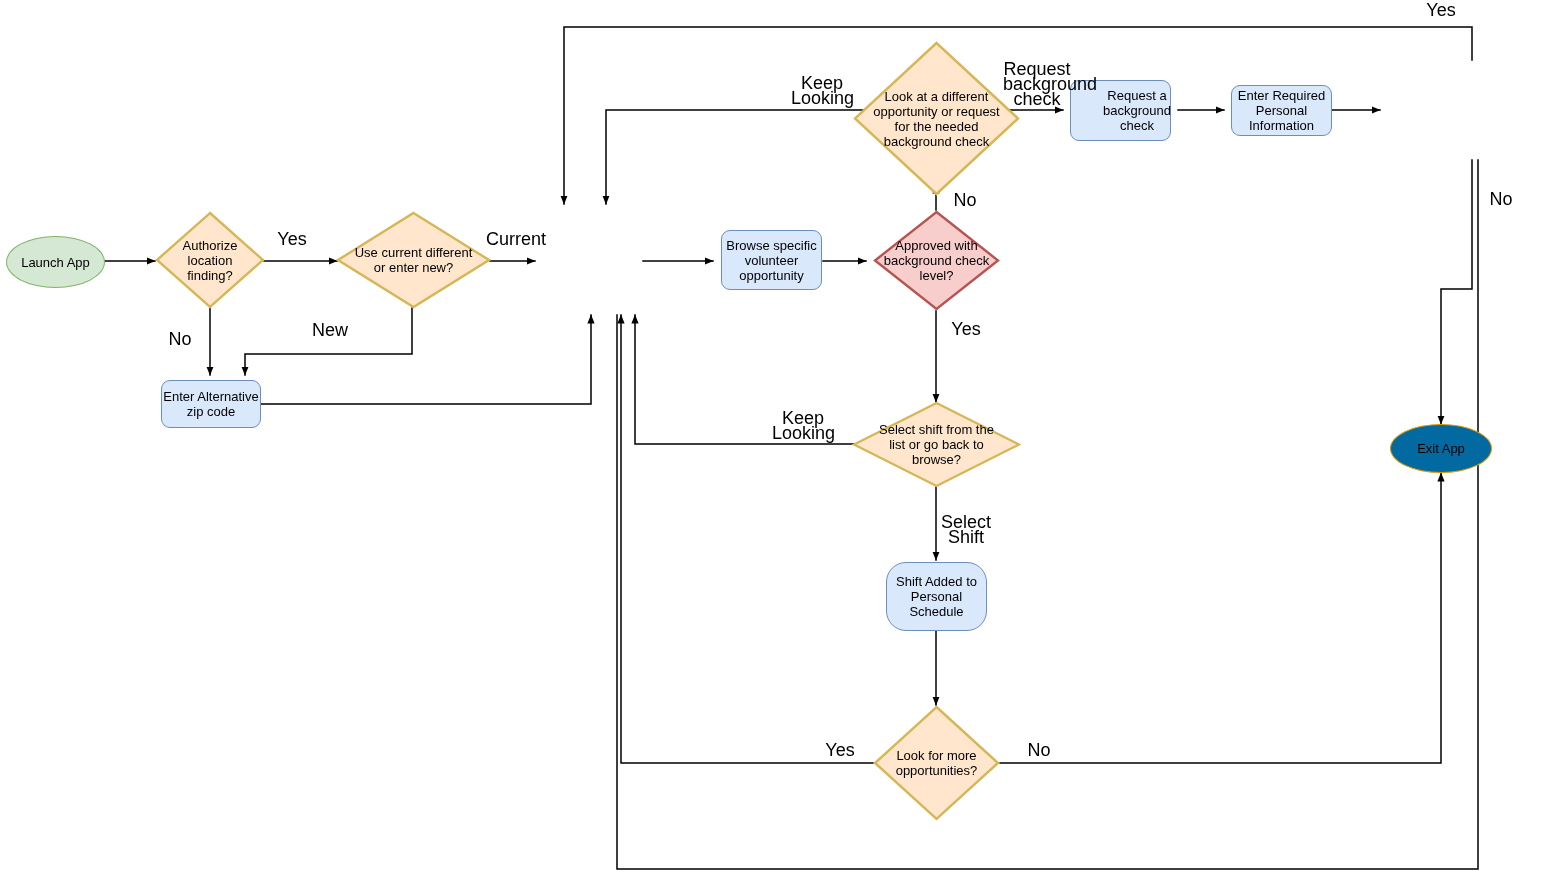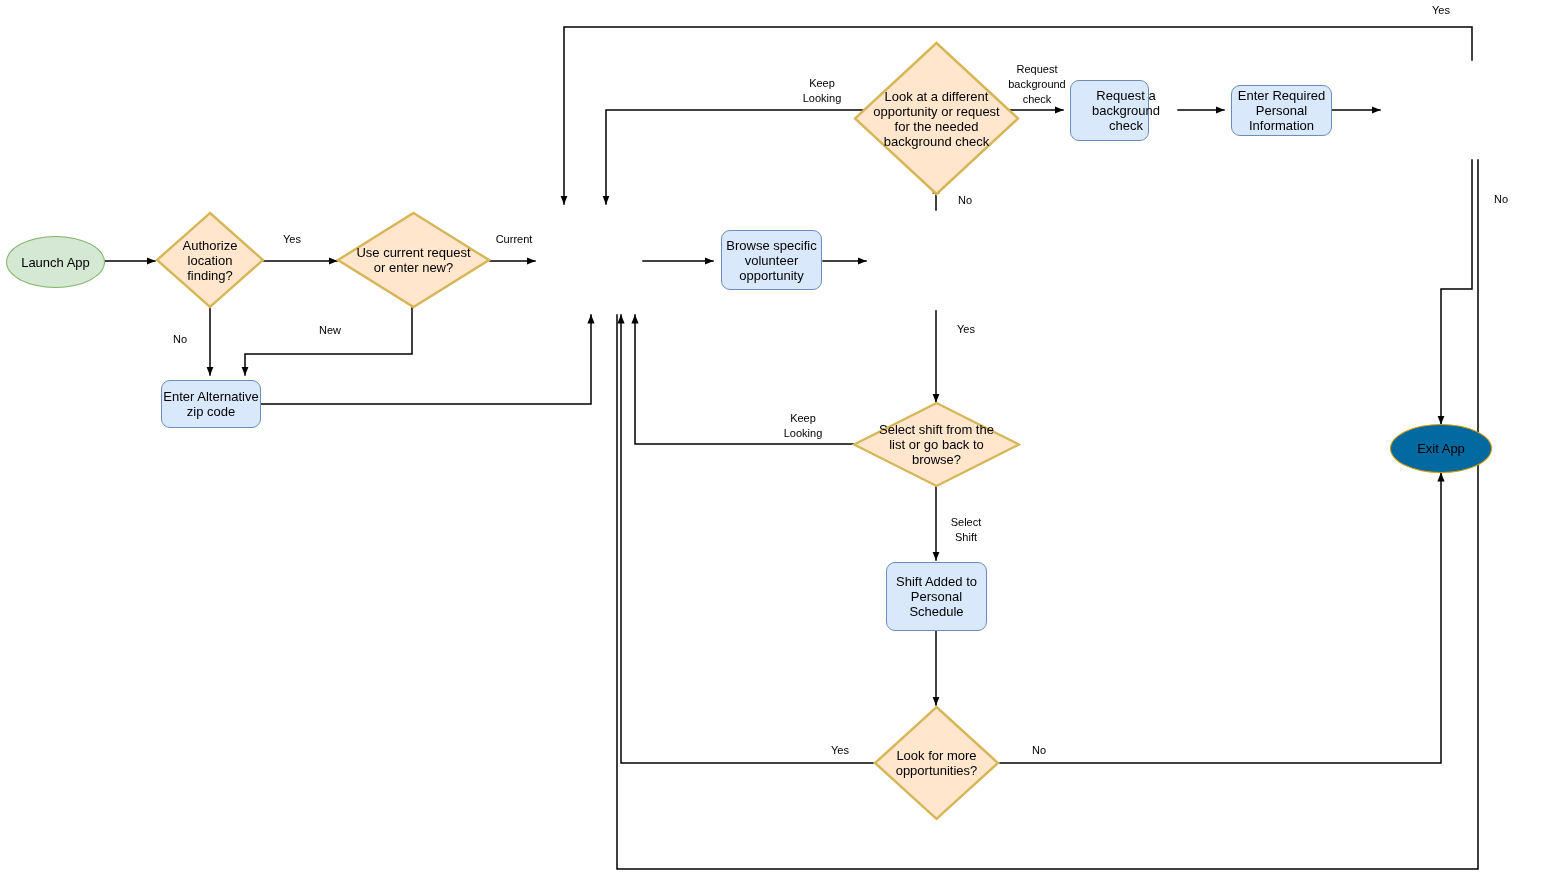--- a/index.html
+++ b/index.html
@@ -66,21 +66,21 @@
     align-items: center;
     justify-content: center;
     text-align: center;
     font-size: 13px;
     line-height: 15px;
     color: #000000;
     box-sizing: border-box;
   }
   .edge-label {
     position: absolute;
-    font-size: 11px;
+    font-size: 18px;
     line-height: 15px;
     color: #000000;
     text-align: center;
     white-space: pre-line;
     background: transparent;
   }
 </style>
 </head>
 <body>
 
@@ -149,57 +149,63 @@
     <svg class="dia-shape" viewBox="0 0 110 98" preserveAspectRatio="none">
       <polygon points="55,2 108,49 55,96 2,49" fill="#ffe6cc" stroke="#d6b656" stroke-width="2.4"></polygon>
     </svg>
     <div class="dia-label" style="padding:0 12px;">Authorize location finding?</div>
   </div>
 
   <div class="dia-wrap" style="left:336px; top:211px; width:155px; height:98px;">
     <svg class="dia-shape" viewBox="0 0 155 98" preserveAspectRatio="none">
       <polygon points="77.5,2 153,49 77.5,96 2,49" fill="#ffe6cc" stroke="#d6b656" stroke-width="2.4"></polygon>
     </svg>
-    <div class="dia-label" style="padding:0 18px;">Use current request or enter new?</div>
+    <div class="dia-label" style="padding:0 18px;">Use current different or enter new?</div>
   </div>
 
   <div class="node node-proc" style="left:161px; top:380px; width:100px; height:48px;align-items:center;">
     <span>Enter Alternative zip code</span>
   </div>
 
 
   <div class="node node-proc" style="left:721px; top:230px; width:101px; height:60px;">
     <span>Browse specific volunteer opportunity</span>
   </div>
 
+  <div class="dia-wrap" style="left:873px; top:210px; width:127px; height:101px;">
+    <svg class="dia-shape" viewBox="0 0 127 101" preserveAspectRatio="none">
+      <polygon points="63.5,2 125,50.5 63.5,99 2,50.5" fill="#f8cecc" stroke="#b85450" stroke-width="2.4"></polygon>
+    </svg>
+    <div class="dia-label" style="padding:0 5px;">Approved with background check level?</div>
+  </div>
 
   <div class="dia-wrap" style="left:853px; top:41px; width:167px; height:155px;">
     <svg class="dia-shape" viewBox="0 0 167 155" preserveAspectRatio="none">
       <polygon points="83.5,2 165,77.5 83.5,153 2,77.5" fill="#ffe6cc" stroke="#d6b656" stroke-width="2.4"></polygon>
     </svg>
     <div class="dia-label" style="padding:0 18px;">Look at a different opportunity or request for the needed background check</div>
   </div>
 
-  <div class="node node-proc" style="left:1070px; top:80px; width:79px; height:61px;padding-left:33px;">
+  <div class="node node-proc" style="left:1070px; top:80px; width:101px; height:61px;padding-left:33px;">
     <span>Request a background check</span>
   </div>
 
   <div class="node node-proc" style="left:1231px; top:85px; width:101px; height:51px;">
     <span>Enter Required Personal Information</span>
   </div>
 
 
   <div class="dia-wrap" style="left:852px; top:401px; width:169px; height:87px;">
     <svg class="dia-shape" viewBox="0 0 169 87" preserveAspectRatio="none">
       <polygon points="84.5,2 167,43.5 84.5,85 2,43.5" fill="#ffe6cc" stroke="#d6b656" stroke-width="2.4"></polygon>
     </svg>
     <div class="dia-label" style="padding:0 26px;">Select shift from the list or go back to browse?</div>
   </div>
 
-  <div class="node node-proc" style="left:886px; top:562px; width:101px; height:69px;">
+  <div class="node node-proc" style="left:886px; top:562px; width:101px; height:69px;border-radius:20px;">
     <span>Shift Added to Personal Schedule</span>
   </div>
 
   <div class="dia-wrap" style="left:873px; top:705px; width:127px; height:116px;">
     <svg class="dia-shape" viewBox="0 0 127 116" preserveAspectRatio="none">
       <polygon points="63.5,2 125,58 63.5,114 2,58" fill="#ffe6cc" stroke="#d6b656" stroke-width="2.4"></polygon>
     </svg>
     <div class="dia-label" style="padding:0 10px;">Look for more opportunities?</div>
   </div>
 

